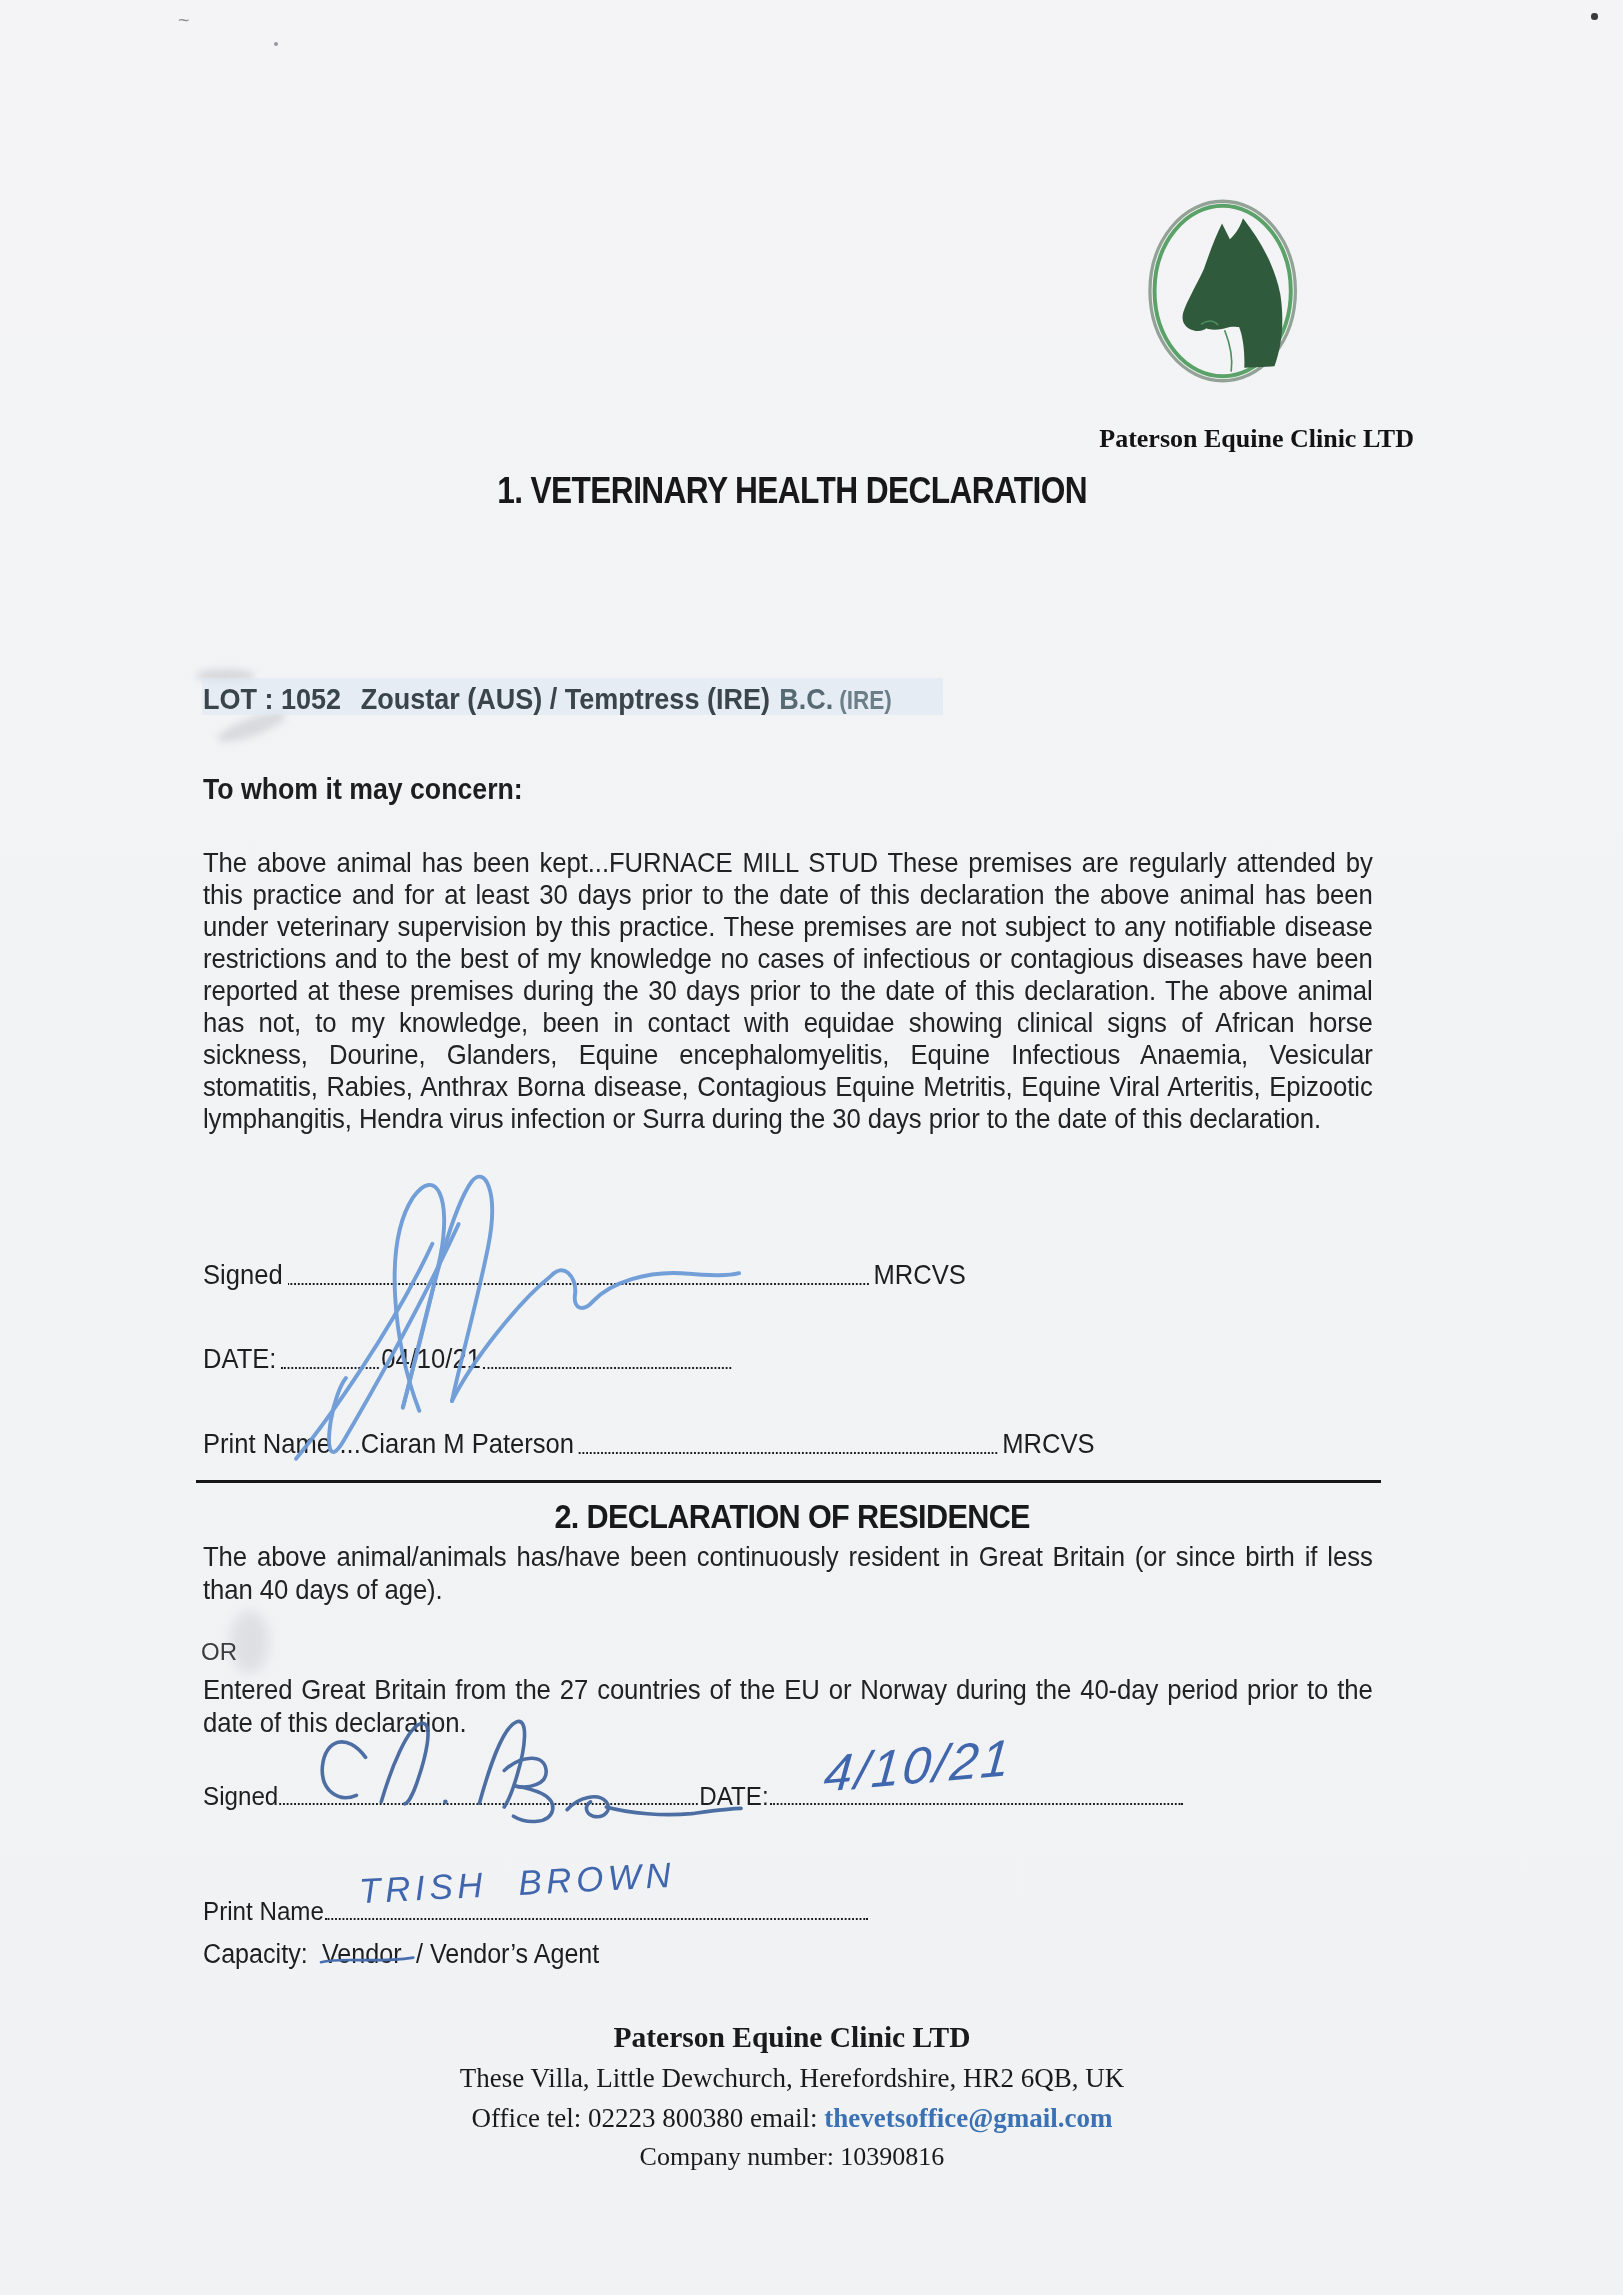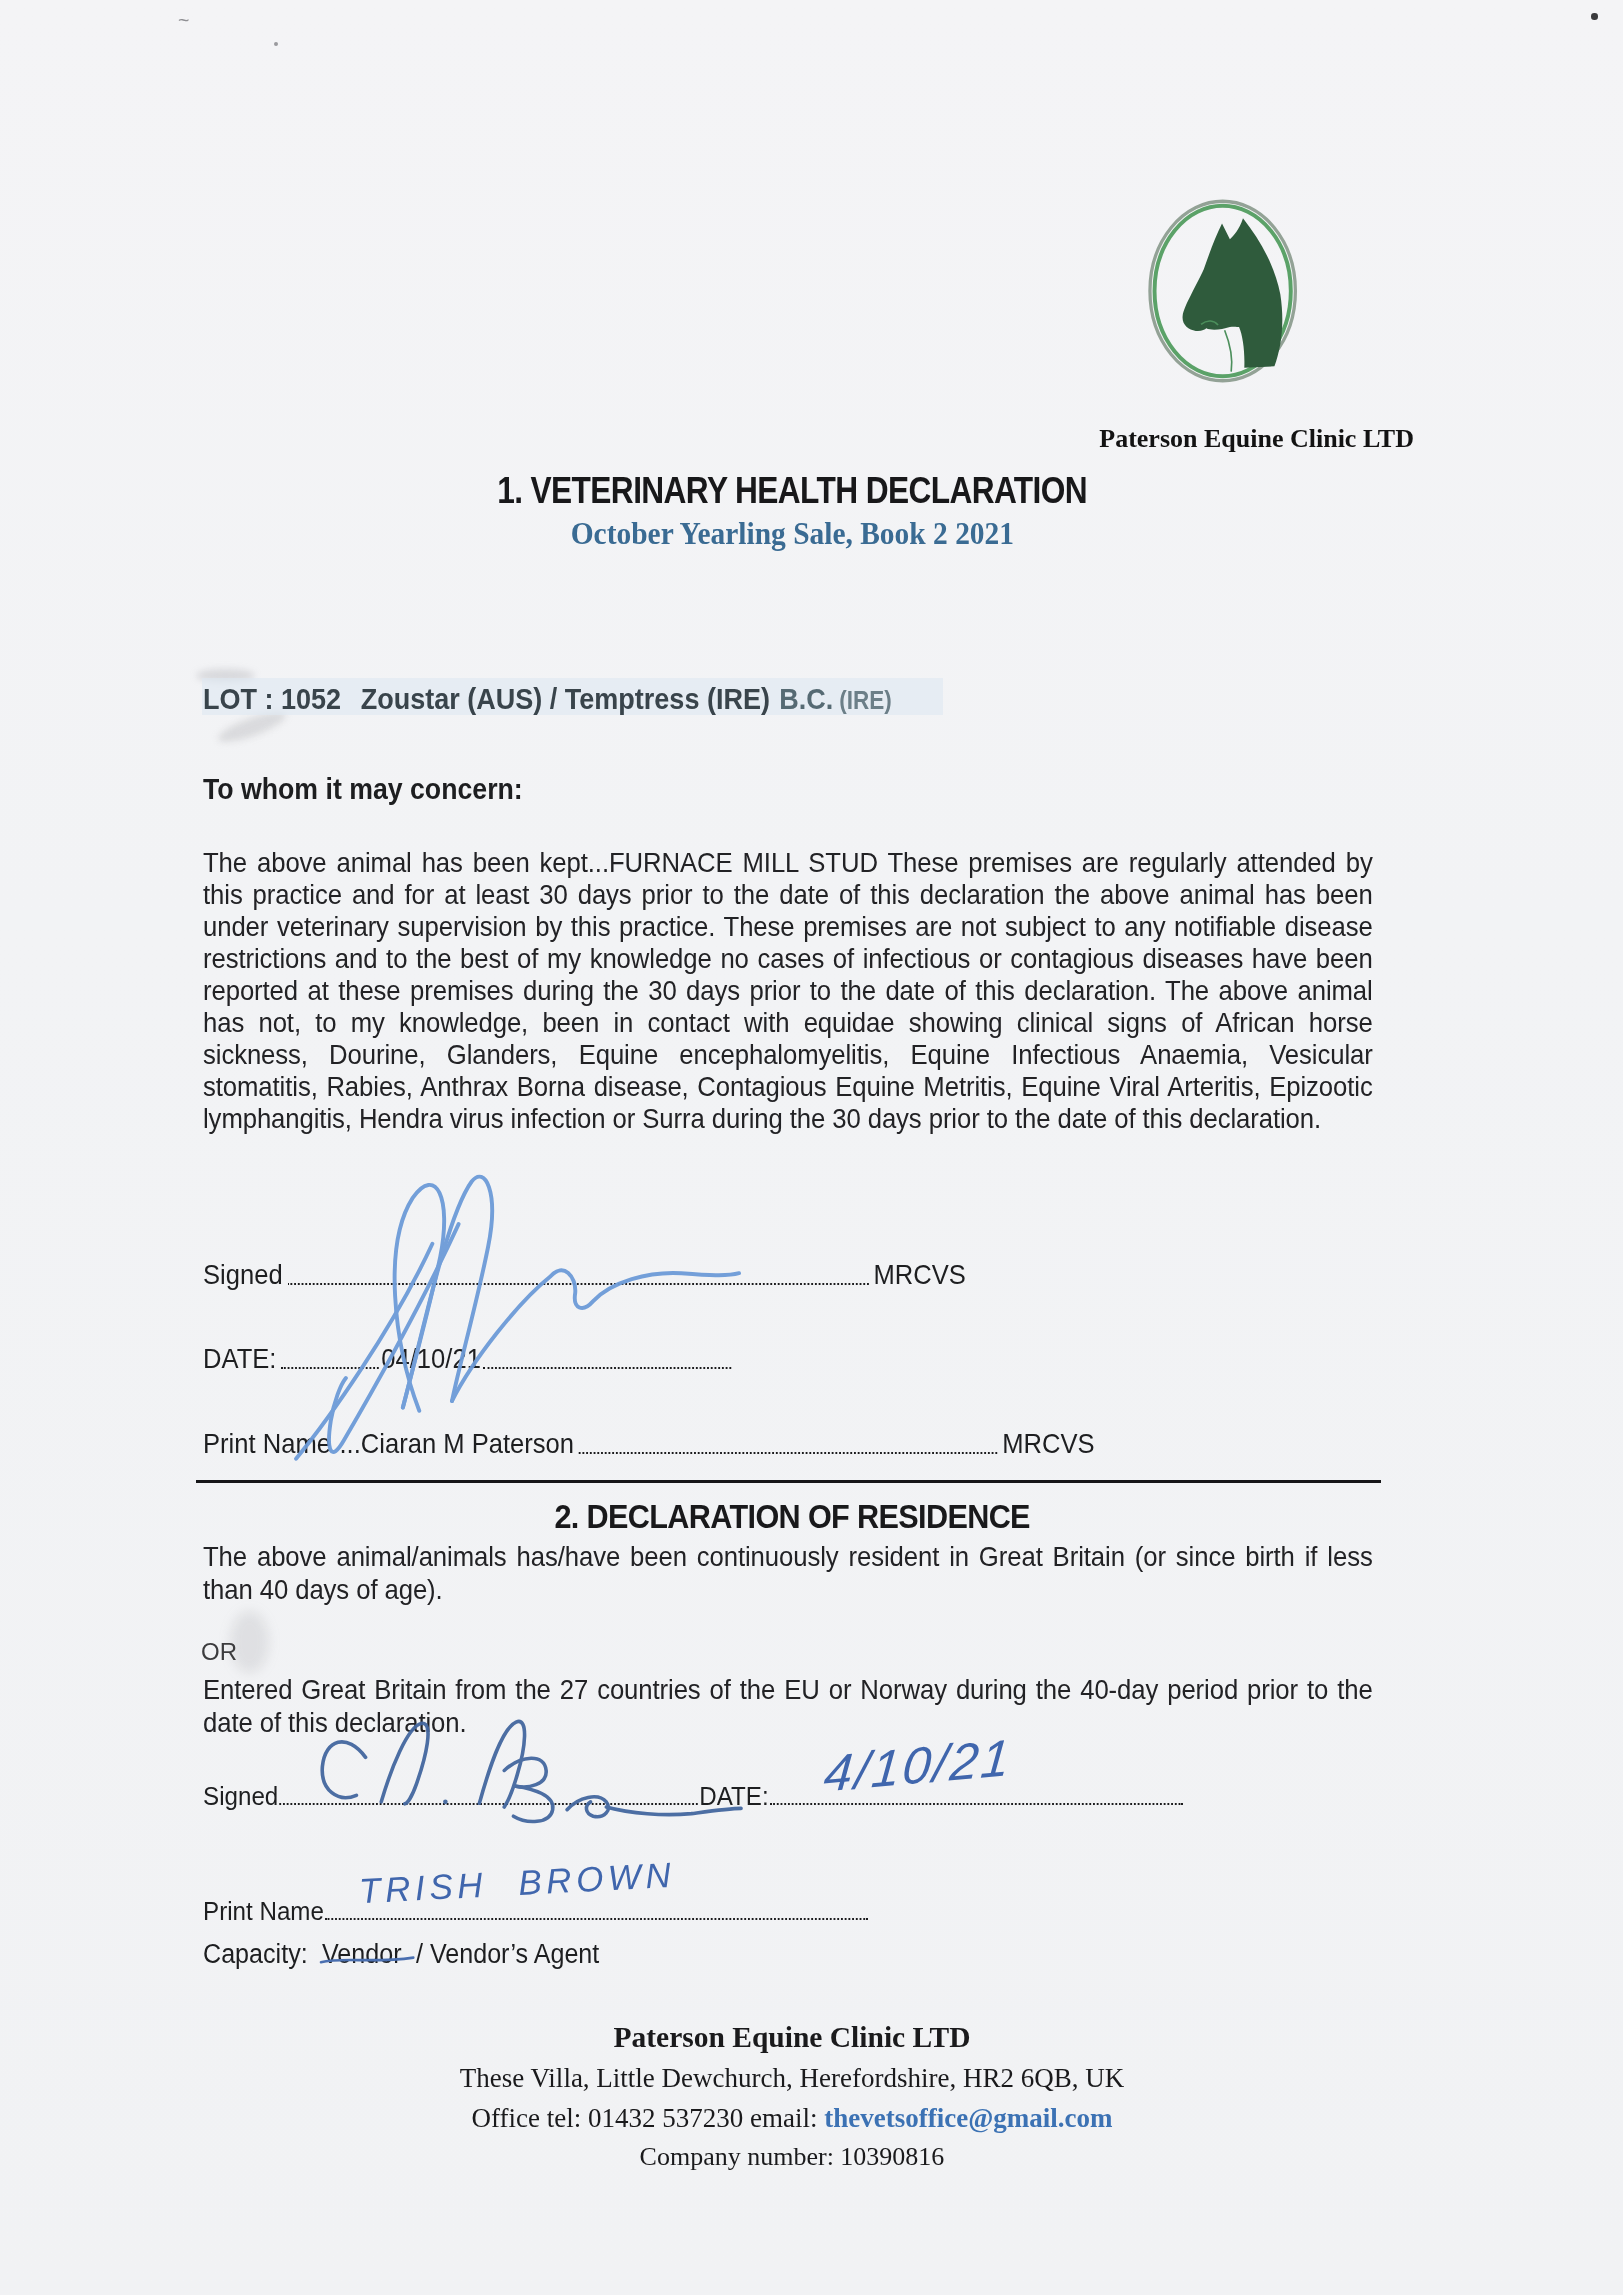--- a/index.html
+++ b/index.html
@@ -80,21 +80,20 @@
       <ellipse cx="117" cy="145" rx="104" ry="130" fill="none" stroke="#5ba268" stroke-width="6"></ellipse>
       <path fill="#2f5b3c" d="M116 42 C106 62 98 84 88 112 C76 138 58 168 56 182 C54 196 64 204 76 206 C84 207 90 204 92 202 C100 206 116 204 128 200 C134 199 140 200 142 200 C148 214 151 238 150 262 L196 260 C206 232 212 196 205 150 C197 110 178 72 148 34 C142 52 134 60 128 66 Z"></path>
       <path fill="none" stroke="#4c8f5c" stroke-width="2.5" d="M120 205 C128 225 133 246 130 268"></path>
       <path fill="none" stroke="#4c8f5c" stroke-width="2.5" d="M84 196 C94 188 104 190 110 197"></path>
     </svg>
   </div>
   <div class="abs brand-line" style="right:210px;top:424px;">Paterson Equine Clinic LTD</div>
 
   <div class="abs title-wrap">
     <div><span class="cxc doc-title">1. VETERINARY HEALTH DECLARATION</span></div>
-    <div><span class="cxc doc-subtitle">October Yearling Sale, Book 2 2021</span></div>
   </div>
 
   <div class="abs lot-band"></div>
   <div class="abs lot-row">
     <span class="inner">
       <span>LOT : 1052</span><span class="lot-horse">Zoustar (AUS) / Temptress (IRE)</span><span class="lot-suffix">B.C.</span><span class="lot-suffix2">(IRE)</span>
     </span>
   </div>
 
   <div class="abs salutation">To whom it may concern:</div>
@@ -169,18 +168,18 @@
       <path d="M456 148 C492 158 544 162 586 158 C616 154 644 150 662 150"></path>
     </svg>
   </div>
 
   <div class="abs ink hand-date">4/10/21</div>
   <div class="abs ink hand-name">TRISH BROWN</div>
 
   <div class="abs footer">
     <div class="f1">Paterson Equine Clinic LTD</div>
     <div class="f2">These Villa, Little Dewchurch, Herefordshire, HR2 6QB, UK</div>
-    <div class="f3"><span>Office tel: 01432 537230 email: </span><span class="email">thevetsoffice@gmail.com</span></div>
+    <div class="f3"><span>Office tel: 02223 800380 email: </span><span class="email">thevetsoffice@gmail.com</span></div>
     <div class="f4">Company number: 10390816</div>
   </div>
 
 </div>
 
 
 </body></html>

